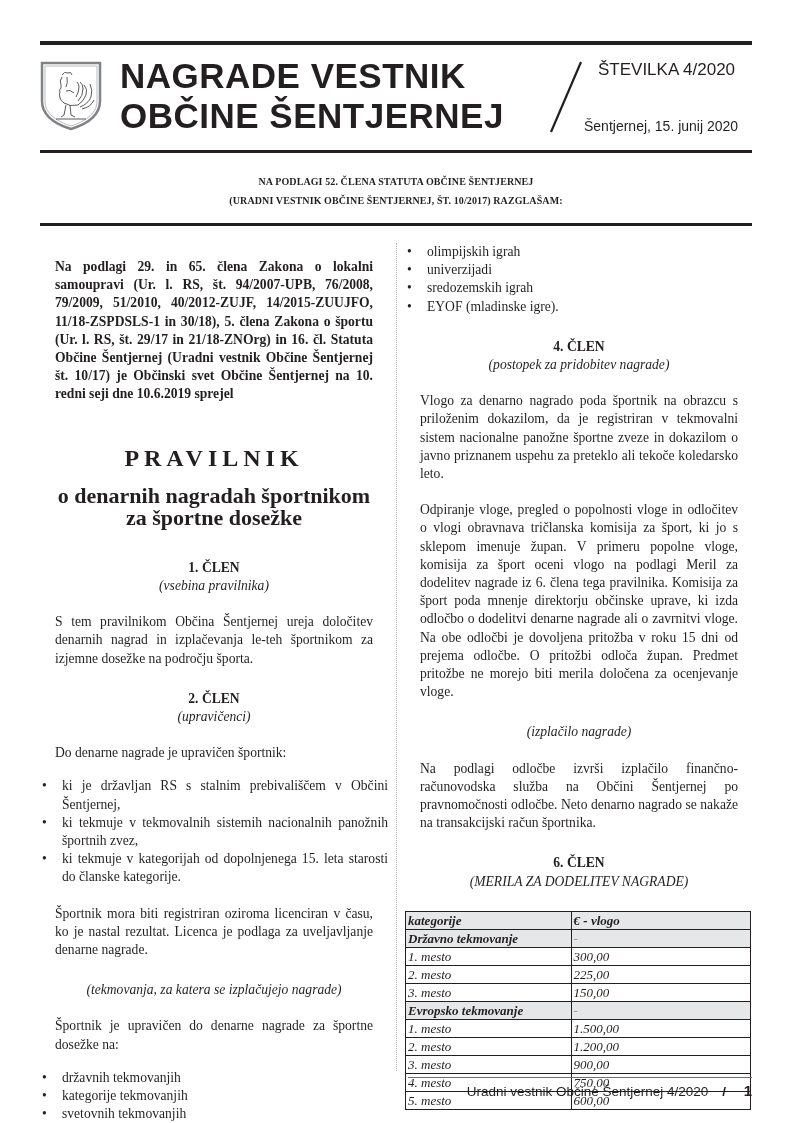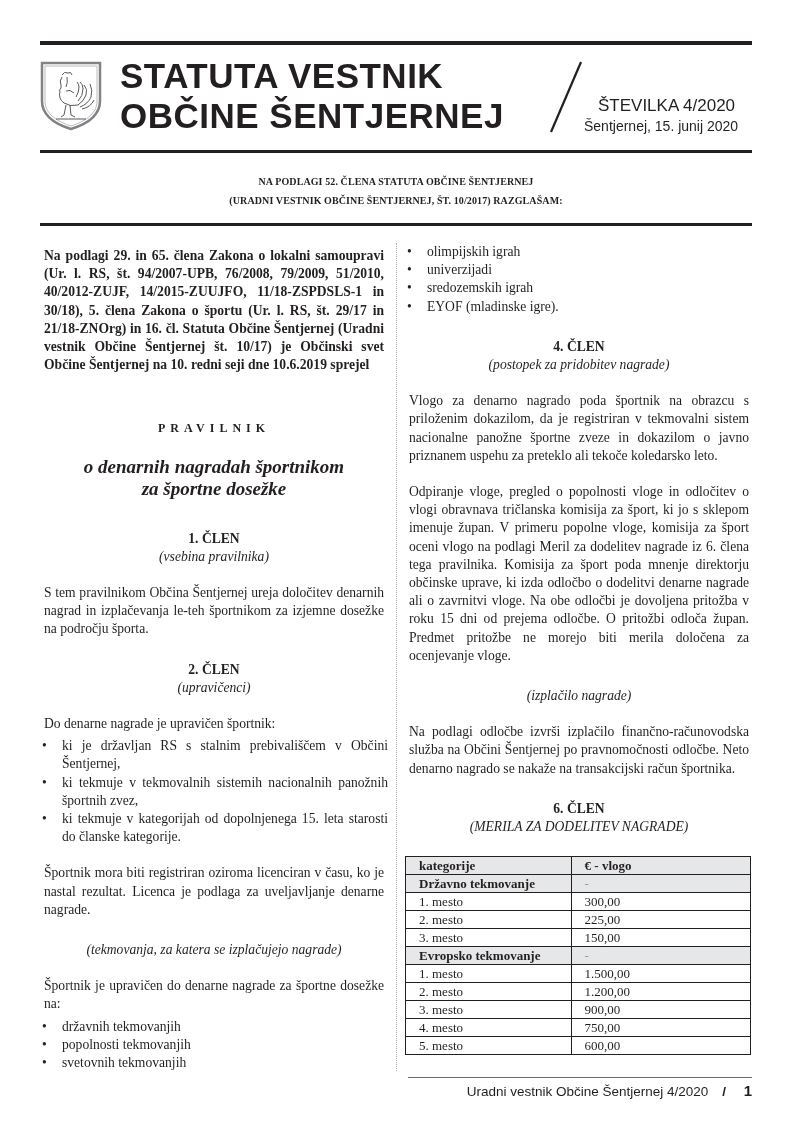--- a/index.html
+++ b/index.html
@@ -4,50 +4,50 @@
 <style>
   html, body { margin: 0; padding: 0; background: #ffffff; }
   body { width: 794px; height: 1123px; position: relative; overflow: hidden; color: #231f20; }
   .sans { font-family: "Liberation Sans", "DejaVu Sans", sans-serif; }
   .serif { font-family: "Liberation Serif", "DejaVu Serif", serif; }
 
   .rule-top { position: absolute; left: 40px; top: 41px; width: 712px; height: 4px; background: #231f20; }
   .logo { position: absolute; left: 40px; top: 61px; width: 62px; height: 70px; }
   .masthead-title { position: absolute; left: 120px; top: 56px; font-weight: 700; font-size: 35px; line-height: 40px; letter-spacing: 0.5px; color: #231f20; }
   .slash { position: absolute; left: 548px; top: 60px; }
-  .issue { position: absolute; left: 598px; top: 60px; font-size: 17px; font-weight: 500; color: #231f20; margin-top: 36px; }
+  .issue { position: absolute; left: 598px; top: 60px; font-size: 17px; font-weight: 500; color: #231f20; }
   .issue-date { position: absolute; left: 584px; top: 118px; font-size: 14px; color: #231f20; }
   .rule-head { position: absolute; left: 40px; top: 150px; width: 712px; height: 3px; background: #231f20; }
 
   .proclaim { position: absolute; left: 40px; top: 172px; width: 712px; text-align: center; font-weight: 700; font-size: 10px; line-height: 19px; letter-spacing: 0.1px; }
   .rule-proclaim { position: absolute; left: 40px; top: 223px; width: 712px; height: 3px; background: #231f20; }
 
   .col-divider { position: absolute; left: 396px; top: 243px; height: 828px; border-left: 1px dotted #b0b0b0; }
 
   .col { position: absolute; top: 243px; width: 348px; font-size: 13.6px; line-height: 18.2px; text-align: justify; }
   .col-left { left: 40px; }
   .col-right { left: 405px; }
 
   .intro { font-weight: 700; }
-  .doc-title { text-align: center; font-weight: 700; font-size: 12px; letter-spacing: 5px; margin: 45px 0 18px; }
-  .doc-subtitle { text-align: center; font-weight: 700; font-size: 19px; line-height: 22px; margin: 0 0 30px; font-style: italic; }
+  .doc-title { text-align: center; font-weight: 700; font-size: 24px; letter-spacing: 5px; margin: 45px 0 18px; }
+  .doc-subtitle { text-align: center; font-weight: 700; font-size: 22px; line-height: 22px; margin: 0 0 30px; }
 
   .art-head { text-align: center; margin: 22px 0 18px; }
   .art-num { font-weight: 700; display: block; }
   .art-sub { font-style: italic; display: block; }
-  p { margin: 4px; }
+  p { margin: 15px; }
   .para + .para { margin-top: 18px; }
 
   ul.bul { list-style: none; padding: 0; margin: 0; }
   ul.bul li { position: relative; padding-left: 22px; text-align: justify; }
   ul.bul li::before { content: "•"; position: absolute; left: 2px; }
   ul.bul.short li { text-align: left; }
 
   table.merila { width: 346px; border-collapse: collapse; font-size: 13px; margin-top: 20px; }
-  table.merila td, table.merila th { border: 1px solid #231f20; padding: 0 13px; height: 17px; line-height: 17px; text-align: left; }
+  table.merila td, table.merila th { border: 1px solid #231f20; padding: 0 2px; height: 17px; line-height: 17px; text-align: left; font-style: italic; }
   table.merila th { background: #e6e7e8; font-weight: 700; }
   table.merila tr.group td { background: #e6e7e8; }
   table.merila tr.group td:first-child { font-weight: 700; }
   table.merila td.dash { color: #9a9a9a; }
   table.merila td:first-child, table.merila th:first-child { width: 48%; }
 
   .rule-foot { position: absolute; left: 408px; top: 1077px; width: 344px; height: 1px; background: #6d6e71; }
   .footer { position: absolute; right: 42px; top: 1082px; font-size: 13.5px; color: #231f20; }
   .footer .sep { margin: 0 10px 0 10px; font-weight: 700; }
   .footer .page { font-weight: 700; font-size: 15px; margin-left: 4px; }
@@ -72,21 +72,21 @@
       <path d="M36 36 q3 -5 3 -10 q0 -3 -2 -5"></path>
       <path d="M40 46 q8 -3 11 -10 q2 -7 -1 -13"></path>
       <path d="M42 48 q9 -2 12 -9"></path>
       <path d="M26 44 l-2 10 l-3 2 M30 44 l1 10 l4 2"></path>
       <path d="M16 58 H46"></path>
     </g>
   </svg>
 </div>
 
 <div class="masthead-title sans">
-  <div>STATUTA VESTNIK</div>
+  <div>NAGRADE VESTNIK</div>
   <div>OBČINE ŠENTJERNEJ</div>
 </div>
 
 <div class="slash">
   <svg width="36" height="74" viewBox="0 0 36 74">
       <line x1="33" y1="2" x2="3" y2="72" stroke="#231f20" stroke-width="2.2"></line>
     </svg>
 </div>
 
 <div class="issue sans">ŠTEVILKA 4/2020</div>
@@ -129,21 +129,21 @@
     <li>ki tekmuje v kategorijah od dopolnjenega 15. leta starosti do članske kategorije.</li>
   </ul>
   <p style="margin-top:18px">Športnik mora biti registriran oziroma licenciran v času, ko je nastal rezultat. Licenca je podlaga za uveljavljanje denarne nagrade.</p>
 
   <div class="art-head">
     <span class="art-sub">(tekmovanja, za katera se izplačujejo nagrade)</span>
   </div>
   <p>Športnik je upravičen do denarne nagrade za športne dosežke na:</p>
   <ul class="bul short">
     <li>državnih tekmovanjih</li>
-    <li>popolnosti tekmovanjih</li>
+    <li>kategorije tekmovanjih</li>
     <li>svetovnih tekmovanjih</li>
   </ul>
 </div>
 
 <div class="col col-right serif">
   <ul class="bul short">
     <li>olimpijskih igrah</li>
     <li>univerzijadi</li>
     <li>sredozemskih igrah</li>
     <li>EYOF (mladinske igre).</li>

